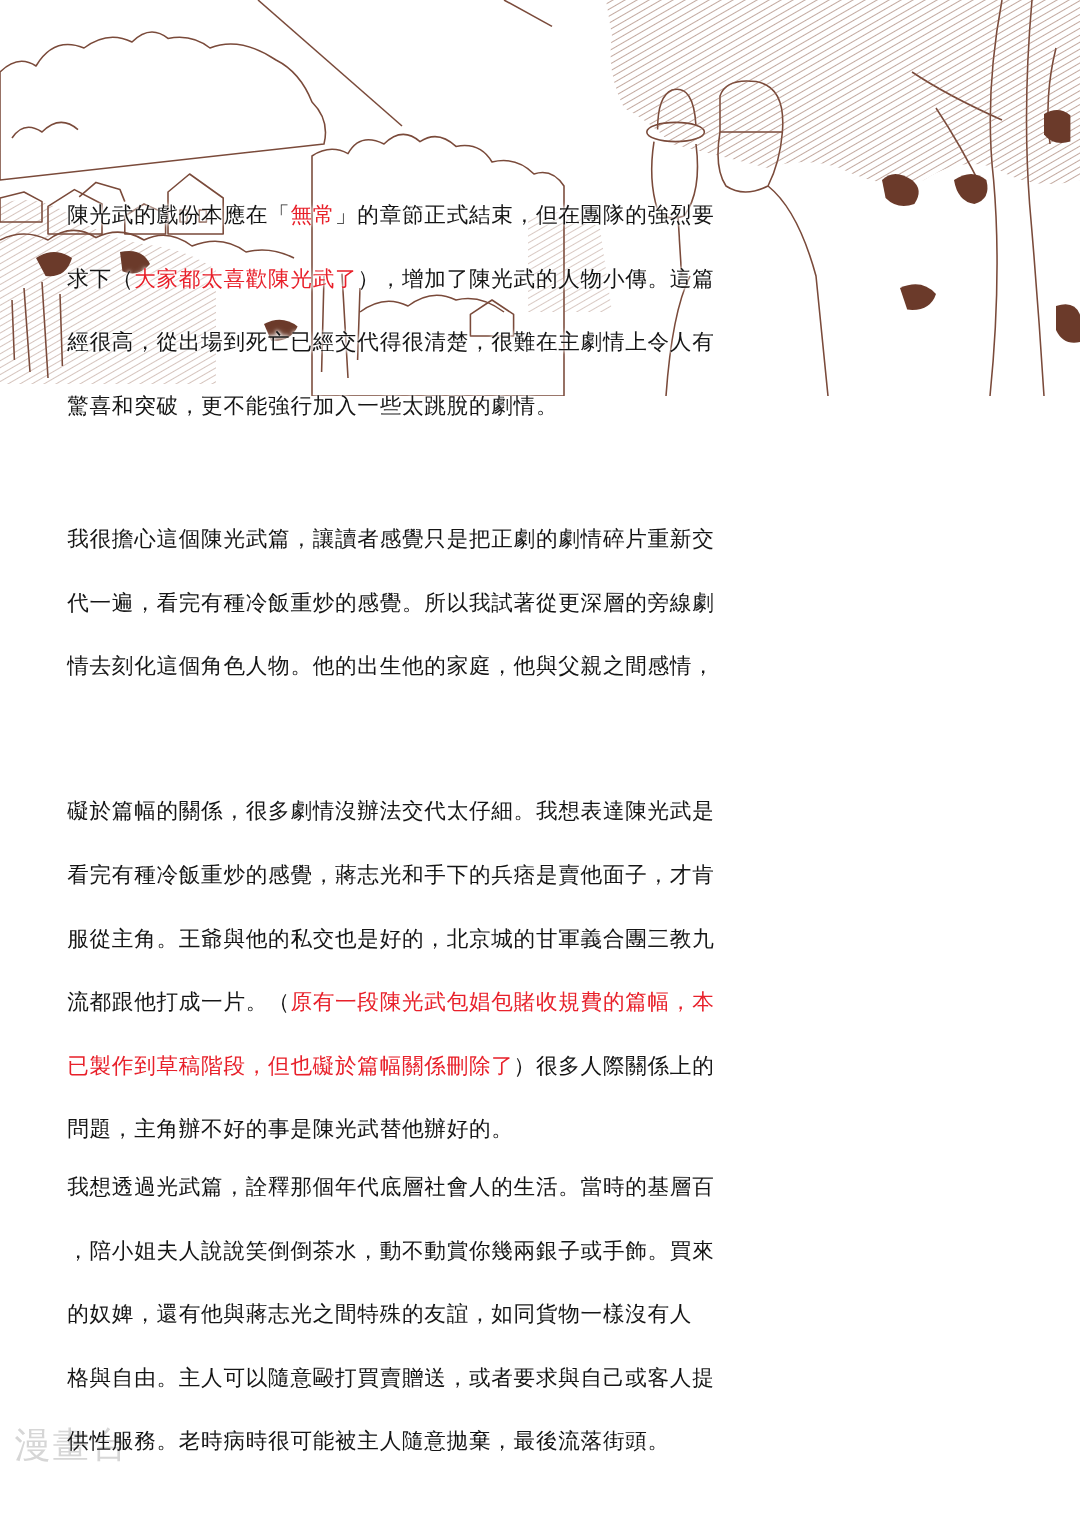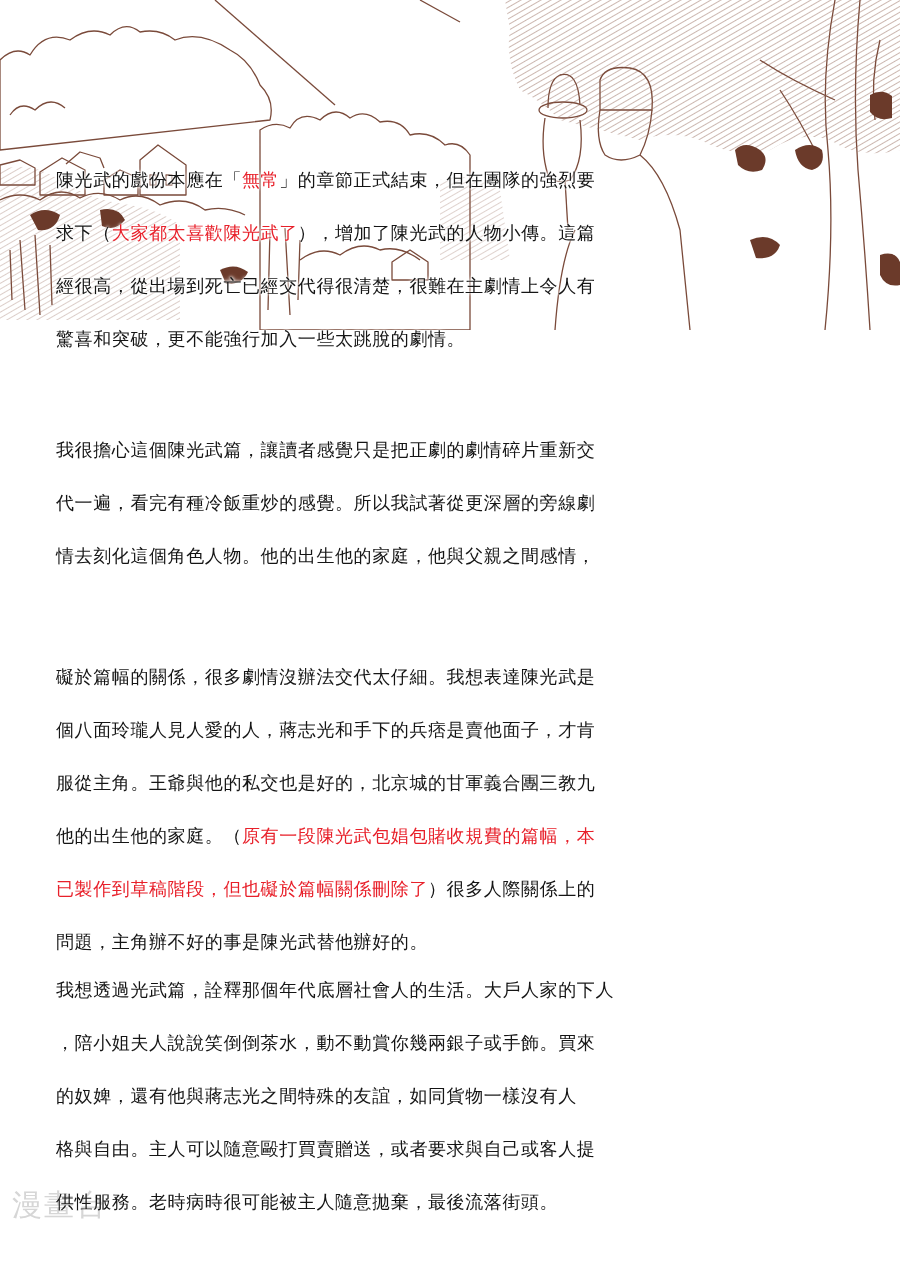--- a/index.html
+++ b/index.html
@@ -103,32 +103,32 @@
 </div>
 
 <div class="text-block p2">
   <div class="line"><span>我很擔心這個陳光武篇，讓讀者感覺只是把正劇的劇情碎片重新交</span></div>
   <div class="line"><span>代一遍，看完有種冷飯重炒的感覺。所以我試著從更深層的旁線劇</span></div>
   <div class="line"><span>情去刻化這個角色人物。他的出生他的家庭，他與父親之間感情，</span></div>
 </div>
 
 <div class="text-block p3">
   <div class="line"><span>礙於篇幅的關係，很多劇情沒辦法交代太仔細。我想表達陳光武是</span></div>
-  <div class="line"><span>個八面玲瓏人見人愛的人，蔣志光和手下的兵痞是賣他面子，才肯</span></div>
+  <div class="line"><span>看完有種冷飯重炒的感覺，蔣志光和手下的兵痞是賣他面子，才肯</span></div>
   <div class="line"><span>服從主角。王爺與他的私交也是好的，北京城的甘軍義合團三教九</span></div>
   <div class="line">
-    <span>他的出生他的家庭。（</span><span class="red">原有一段陳光武包娼包賭收規費的篇幅，本</span>
+    <span>流都跟他打成一片。（</span><span class="red">原有一段陳光武包娼包賭收規費的篇幅，本</span>
   </div>
   <div class="line">
     <span class="red">已製作到草稿階段，但也礙於篇幅關係刪除了</span><span>）很多人際關係上的</span>
   </div>
   <div class="line"><span>問題，主角辦不好的事是陳光武替他辦好的。</span></div>
 </div>
 
 <div class="text-block p4">
-  <div class="line"><span>我想透過光武篇，詮釋那個年代底層社會人的生活。大戶人家的下人</span></div>
+  <div class="line"><span>我想透過光武篇，詮釋那個年代底層社會人的生活。當時的基層百</span></div>
   <div class="line"><span>，陪小姐夫人說說笑倒倒茶水，動不動賞你幾兩銀子或手飾。買來</span></div>
   <div class="line"><span>的奴婢，還有他與蔣志光之間特殊的友誼，如同貨物一樣沒有人</span></div>
   <div class="line"><span>格與自由。主人可以隨意毆打買賣贈送，或者要求與自己或客人提</span></div>
   <div class="line"><span>供性服務。老時病時很可能被主人隨意拋棄，最後流落街頭。</span></div>
 </div>
 
 <div class="watermark">漫畫台</div>
 
 </body></html>

